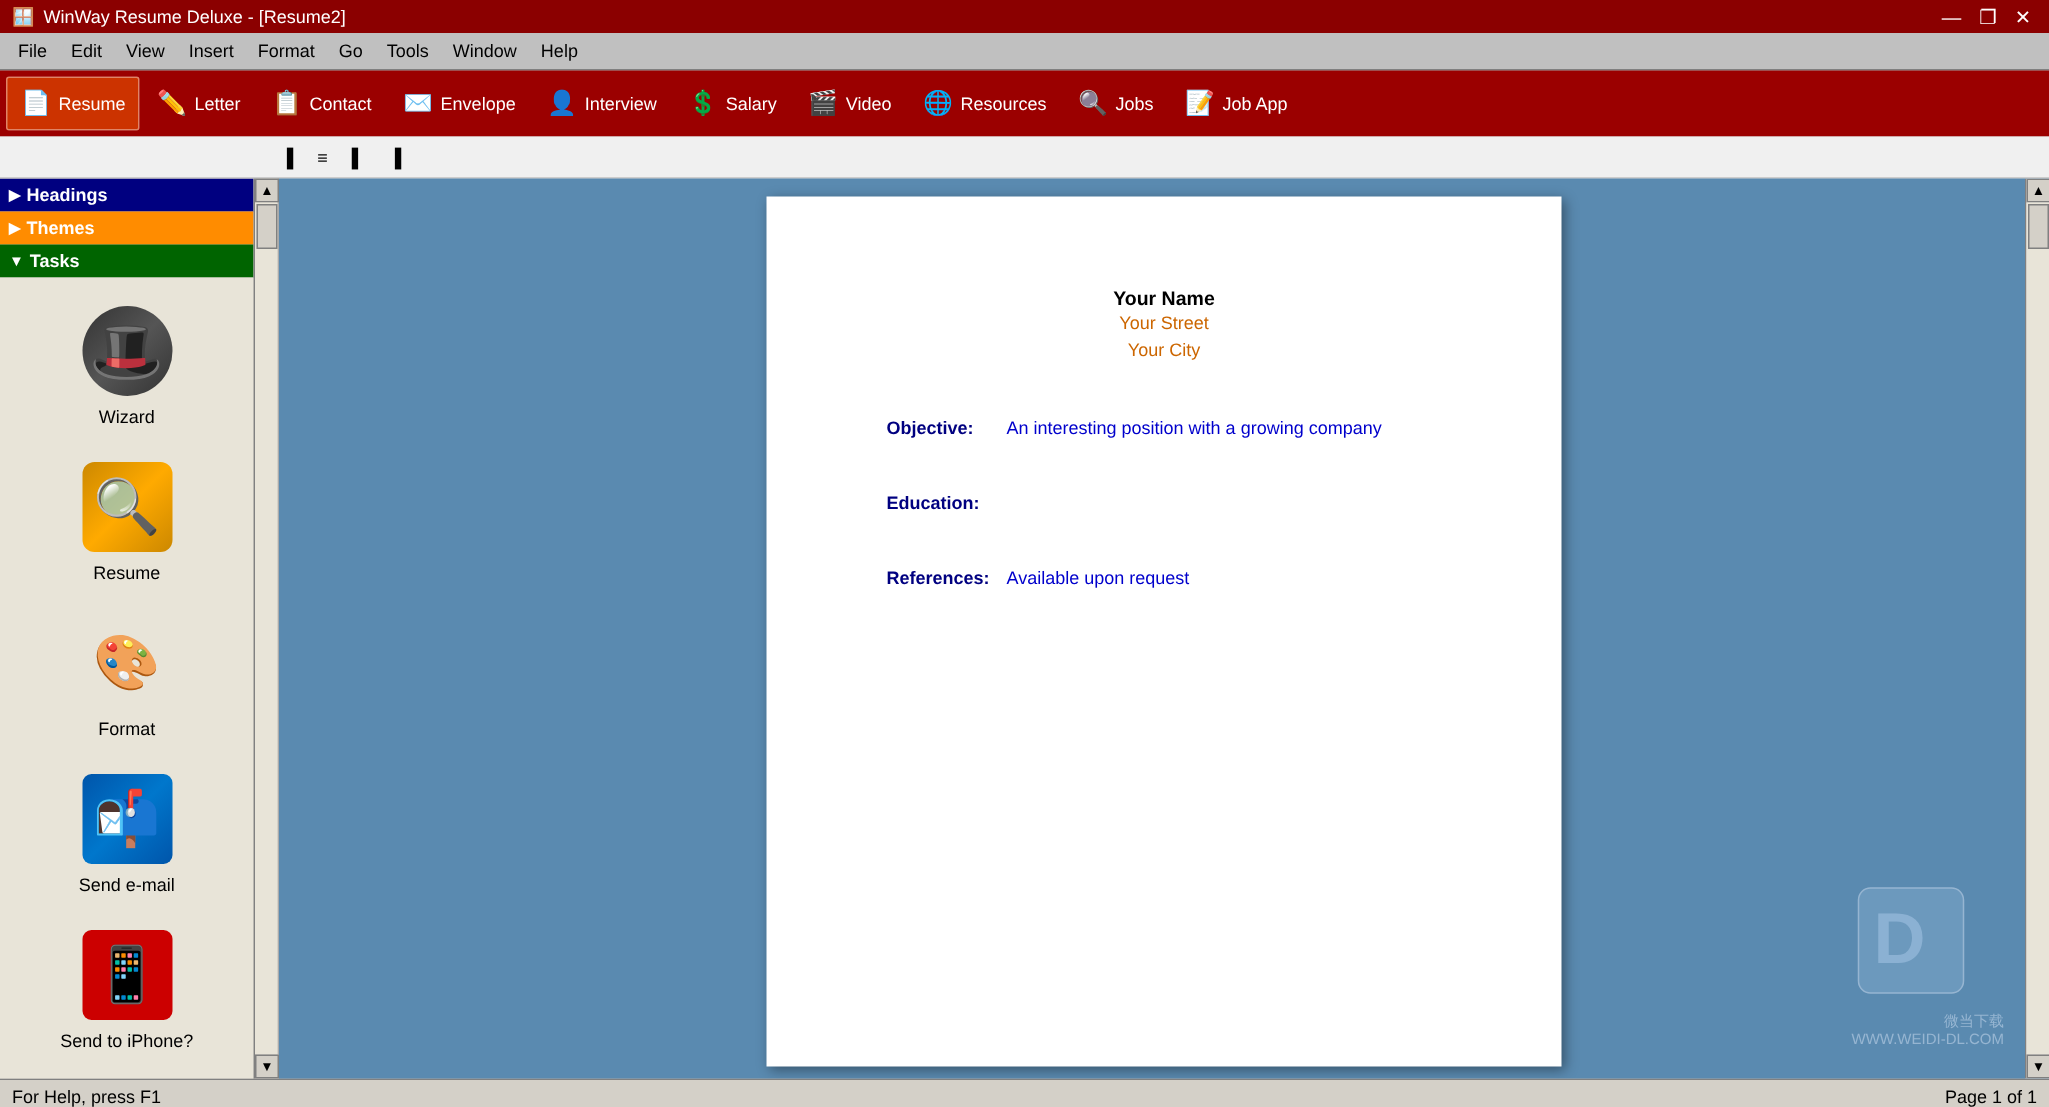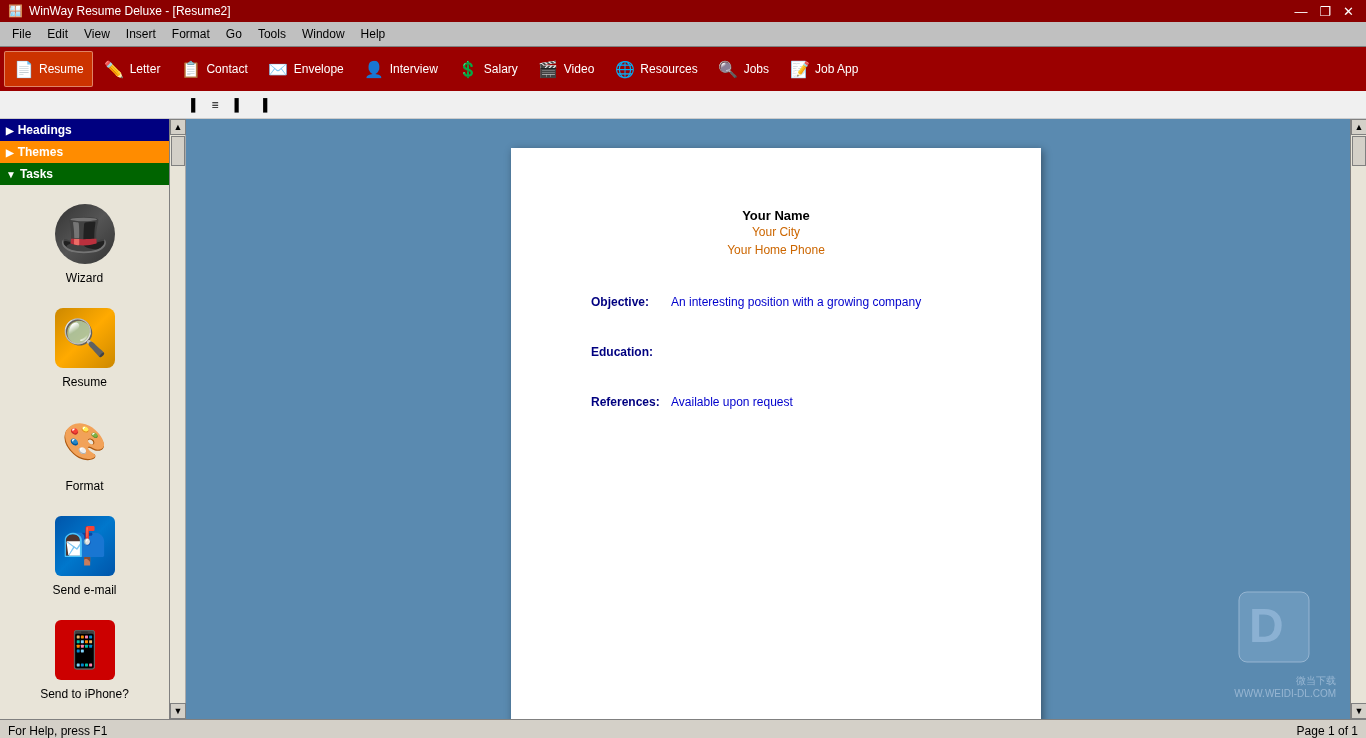--- a/index.html
+++ b/index.html
@@ -140,21 +140,21 @@
     .content-area {
       flex: 1;
       background: #5a8ab0;
       position: relative;
       overflow: hidden;
     }
 
     
     .document-container {
       position: absolute;
-      top: 29px;
+      top: 12px;
       left: 50%;
       transform: translateX(-50%);
       width: 530px;
     }
     .document-page {
       background: white;
       width: 530px;
       min-height: 580px;
       box-shadow: 2px 2px 8px rgba(0,0,0,0.4);
       padding: 60px 80px 60px 80px;
@@ -414,22 +414,22 @@
     <div class="scroll-btn">▼</div>
   </div>
 
   <div class="content-area">
 
     <div class="document-container">
       <div class="document-page">
 
         <div class="doc-name">Your Name</div>
         <div class="doc-address">
+          <div>Your Street</div>
           <div>Your City</div>
-          <div>Your Home Phone</div>
         </div>
 
         <div class="doc-section">
           <span class="doc-label">Objective:</span>
           <span class="doc-value blue">An interesting position with a growing company</span>
         </div>
 
 
         <div class="doc-section">
           <span class="doc-label">Education:</span>

